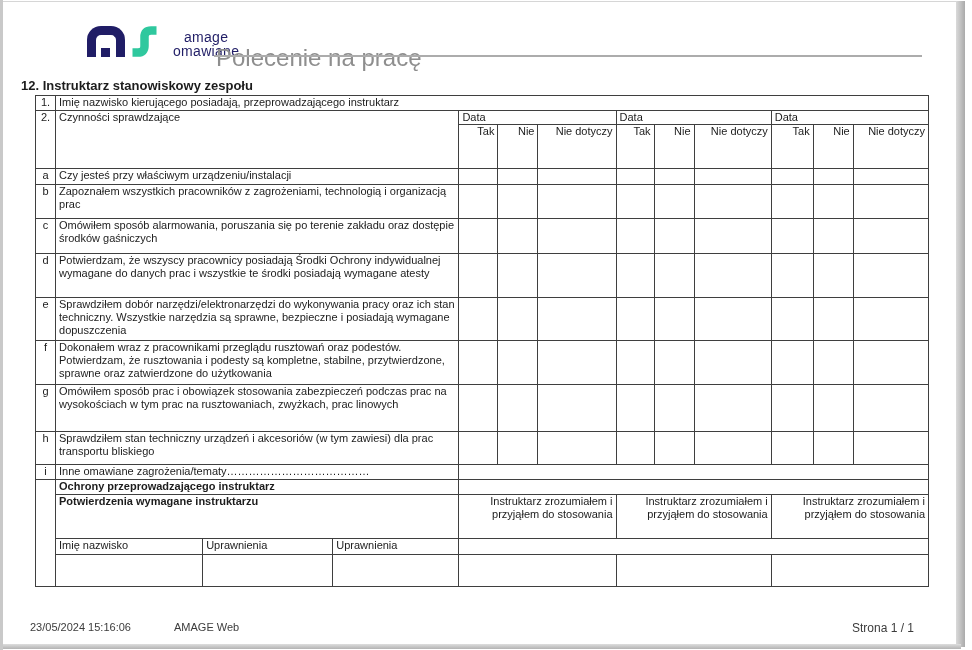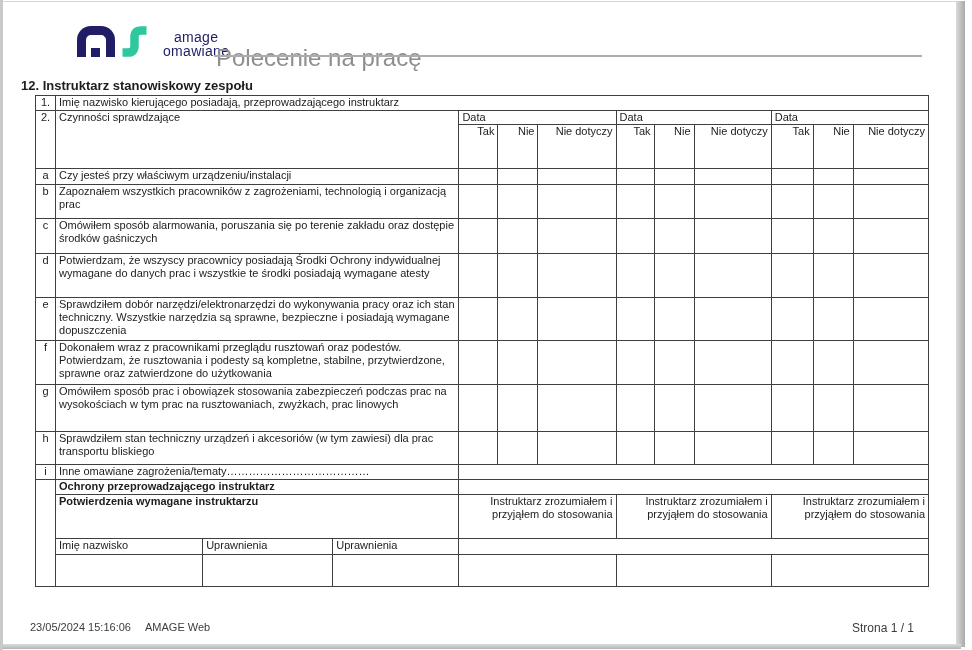--- a/index.html
+++ b/index.html
@@ -9,21 +9,21 @@
     background:#ffffff; color:#1c1c1c;
     font-family:"Liberation Sans", sans-serif;
   }
   
   .edge-top    { position:absolute; left:3px;  top:1px;   width:954px; height:1px; background:#d6d6d6; }
   .edge-left   { position:absolute; left:0;    top:0;     width:3px;   height:650px; background:#c9c9c9; }
   .edge-right  { position:absolute; left:956px; top:1px;  width:9px;   height:646px; background:linear-gradient(90deg,#dadada,#aaaaaa); }
   .edge-bottom { position:absolute; left:3px;  top:644px; width:958px; height:5px;  background:linear-gradient(180deg,#dedede,#b3b3b3); }
 
   
-  .logo { position:absolute; left:48px; top:26px; display:flex; align-items:flex-start;padding-left:29px; }
+  .logo { position:absolute; left:58px; top:26px; display:flex; align-items:flex-start;padding-left:29px; }
   .arch { width:38px; height:31px; border:9px solid var(--navy,#201d66); border-bottom:none;
           border-radius:14px 14px 0 0; position:relative; }
   .arch-dot { position:absolute; left:5px; bottom:0; width:9px; height:9px; background:var(--navy,#201d66); }
   .scurve { margin-left:6px; }
   .logo-text { margin-left:15px; margin-top:4px; color:var(--navy,#201d66);
                font-size:14px; line-height:14px; text-align:center; letter-spacing:0.3px; }
 
   
   .page-title { position:absolute; left:216px; top:44px; font-size:24px; color:var(--title-gray,#8e8e8e); }
   .title-rule { position:absolute; left:214px; top:55px; width:708px; height:2px; background:#acacac; }
@@ -39,21 +39,21 @@
     vertical-align:top; overflow:hidden;
   }
   td.num  { text-align:center; padding:0 1px; }
   td.mid  { vertical-align:middle; }
   td.ctr  { text-align:right; vertical-align:middle; }
   td.hdr  { font-size:12px; }
   td.b    { font-weight:bold; }
 
   
   .footer-left { position:absolute; left:30px; top:621px; font-size:11px; color:#3c3c3c; }
-  .footer-left .app { margin-left:11px;text-align:center; }
+  .footer-left .app { margin-left:40px;text-align:center; }
   .footer-page { position:absolute; left:852px; top:621px; font-size:12px; color:#3c3c3c; }
 </style>
 </head>
 <body>
 
 <div class="edge-top"></div>
 <div class="edge-left"></div>
 <div class="edge-right"></div>
 <div class="edge-bottom"></div>
 

